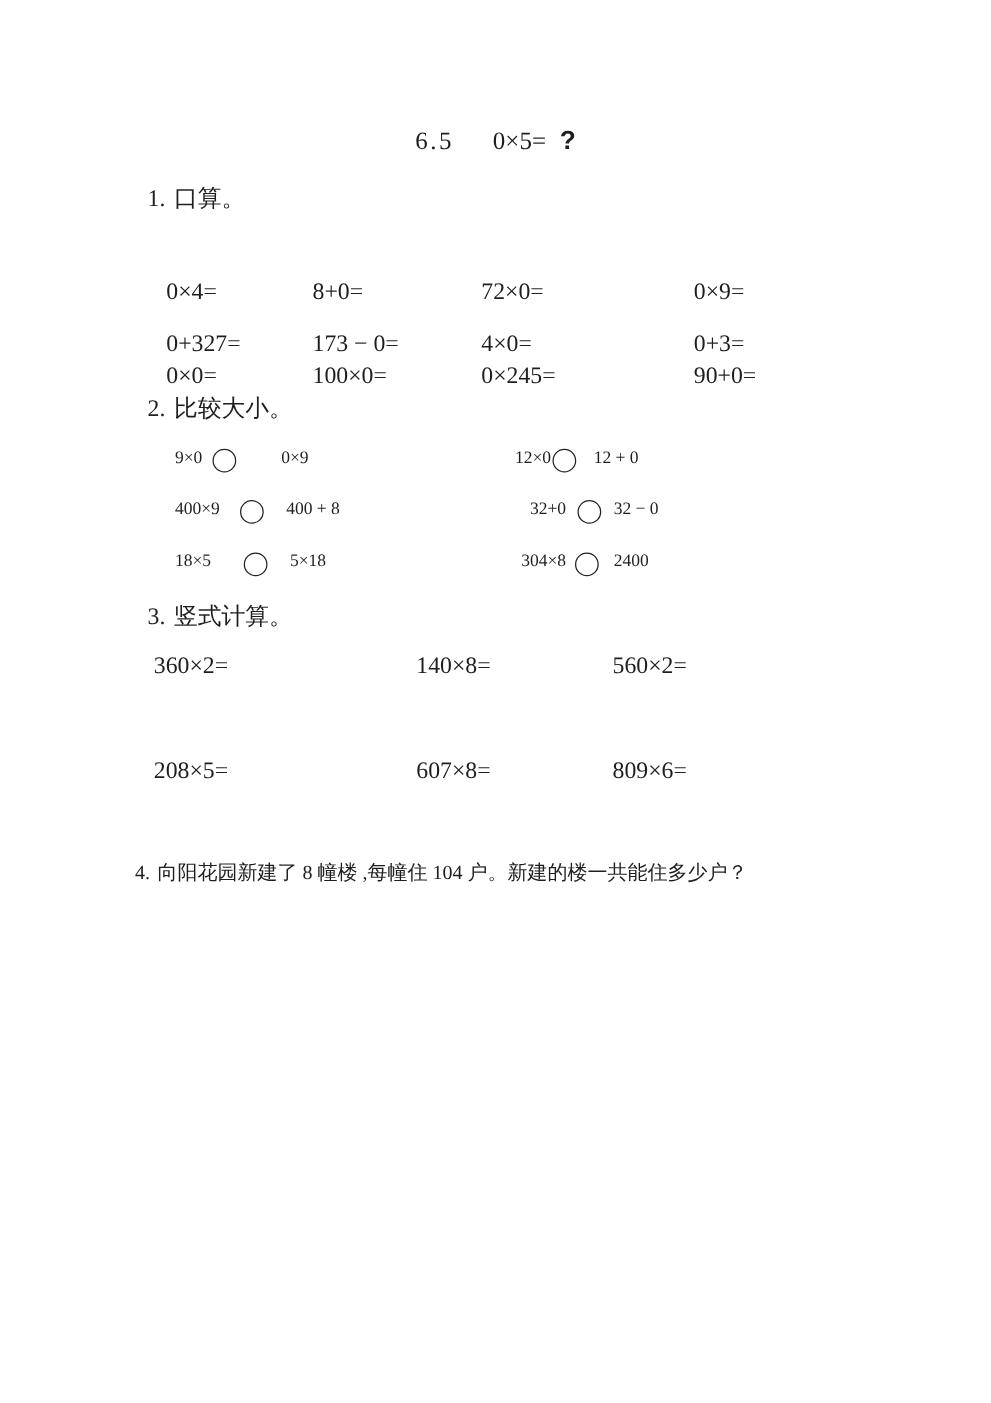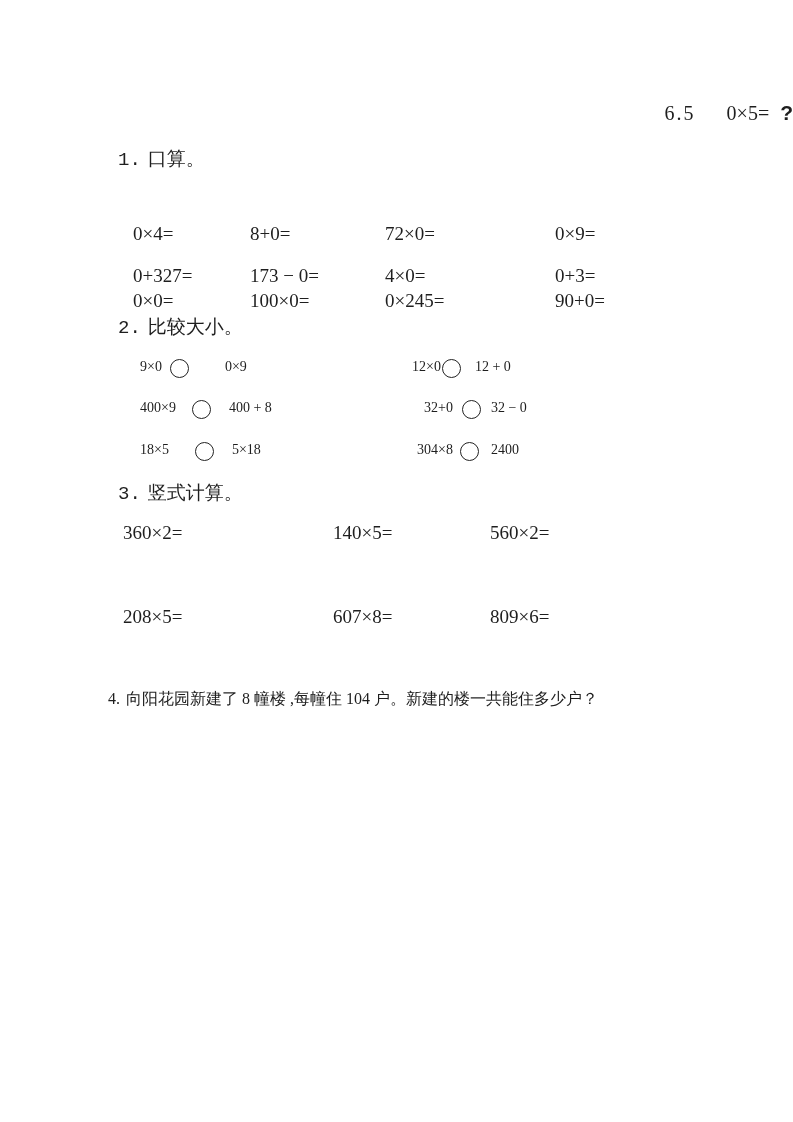--- a/index.html
+++ b/index.html
@@ -9,39 +9,38 @@
     height:1122px;
     background:#ffffff;
     color:#1e1e1e;
     font-family:"Liberation Serif","DejaVu Serif",serif;
     overflow:hidden;
   }
   
   .title{
     position:absolute;
     top:101px;left:0;width:100%;
-    text-align:right;
+    text-align:center;
     font-size:20px;
     white-space:nowrap;
   }
   .t-num{letter-spacing:2px;}
   .t-expr{margin-left:26px;}
   .t-q{
     margin-left:6px;
     font-family:"Liberation Sans","DejaVu Sans",sans-serif;
     font-weight:700;
     font-size:21px;
   }
   
   .heading{
     position:absolute;
     left:118px;
     font-size:19px;
     white-space:nowrap;
-    font-family:Liberation Mono, monospace;
   }
   .heading .num{margin-right:7px;}
   
   .s1row{
     position:absolute;
     left:133px;
     display:grid;
     grid-template-columns:117px 135px 170px auto;
     font-size:19px;
     line-height:22px;
@@ -159,21 +158,21 @@
     <span>304×8</span>
     <span class="circle c-r3r"></span>
     <span>2400</span>
   </div>
 
   <div class="heading" style="top:480px">
     <span class="num">3.</span><span>竖式计算。</span>
   </div>
   <div class="s3row" style="top:522px">
     <span>360×2=</span>
-    <span>140×5=</span>
+    <span>140×8=</span>
     <span>560×2=</span>
   </div>
   <div class="s3row" style="top:606px">
     <span>208×5=</span>
     <span>607×8=</span>
     <span>809×6=</span>
   </div>
 
   <div class="word" style="top:677px">
     <span class="num">4.</span><span>向阳花园新建了 8 幢楼 ,每幢住 104 户。新建的楼一共能住多少户？</span>

